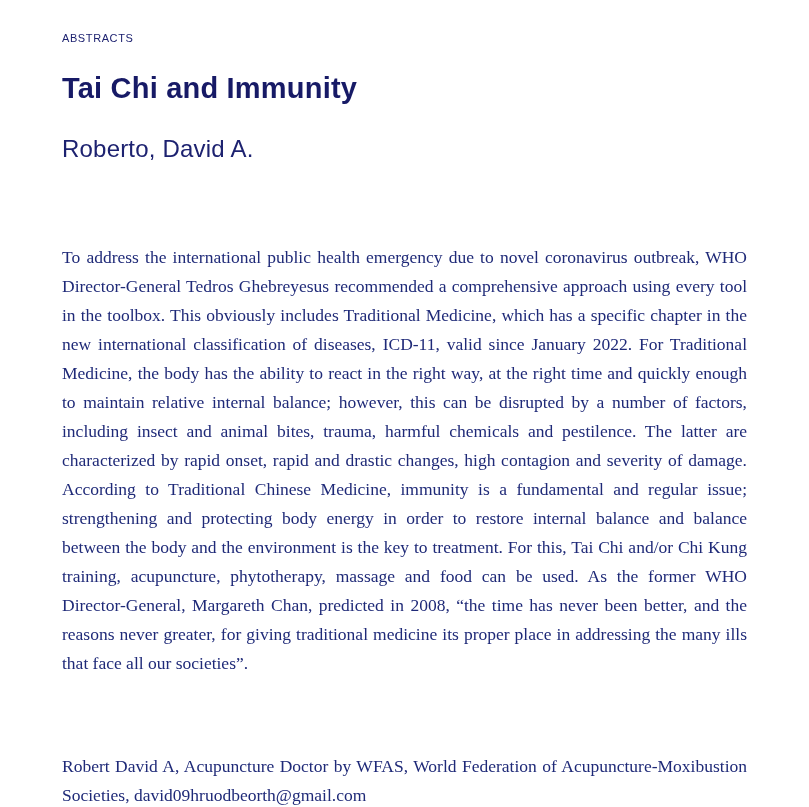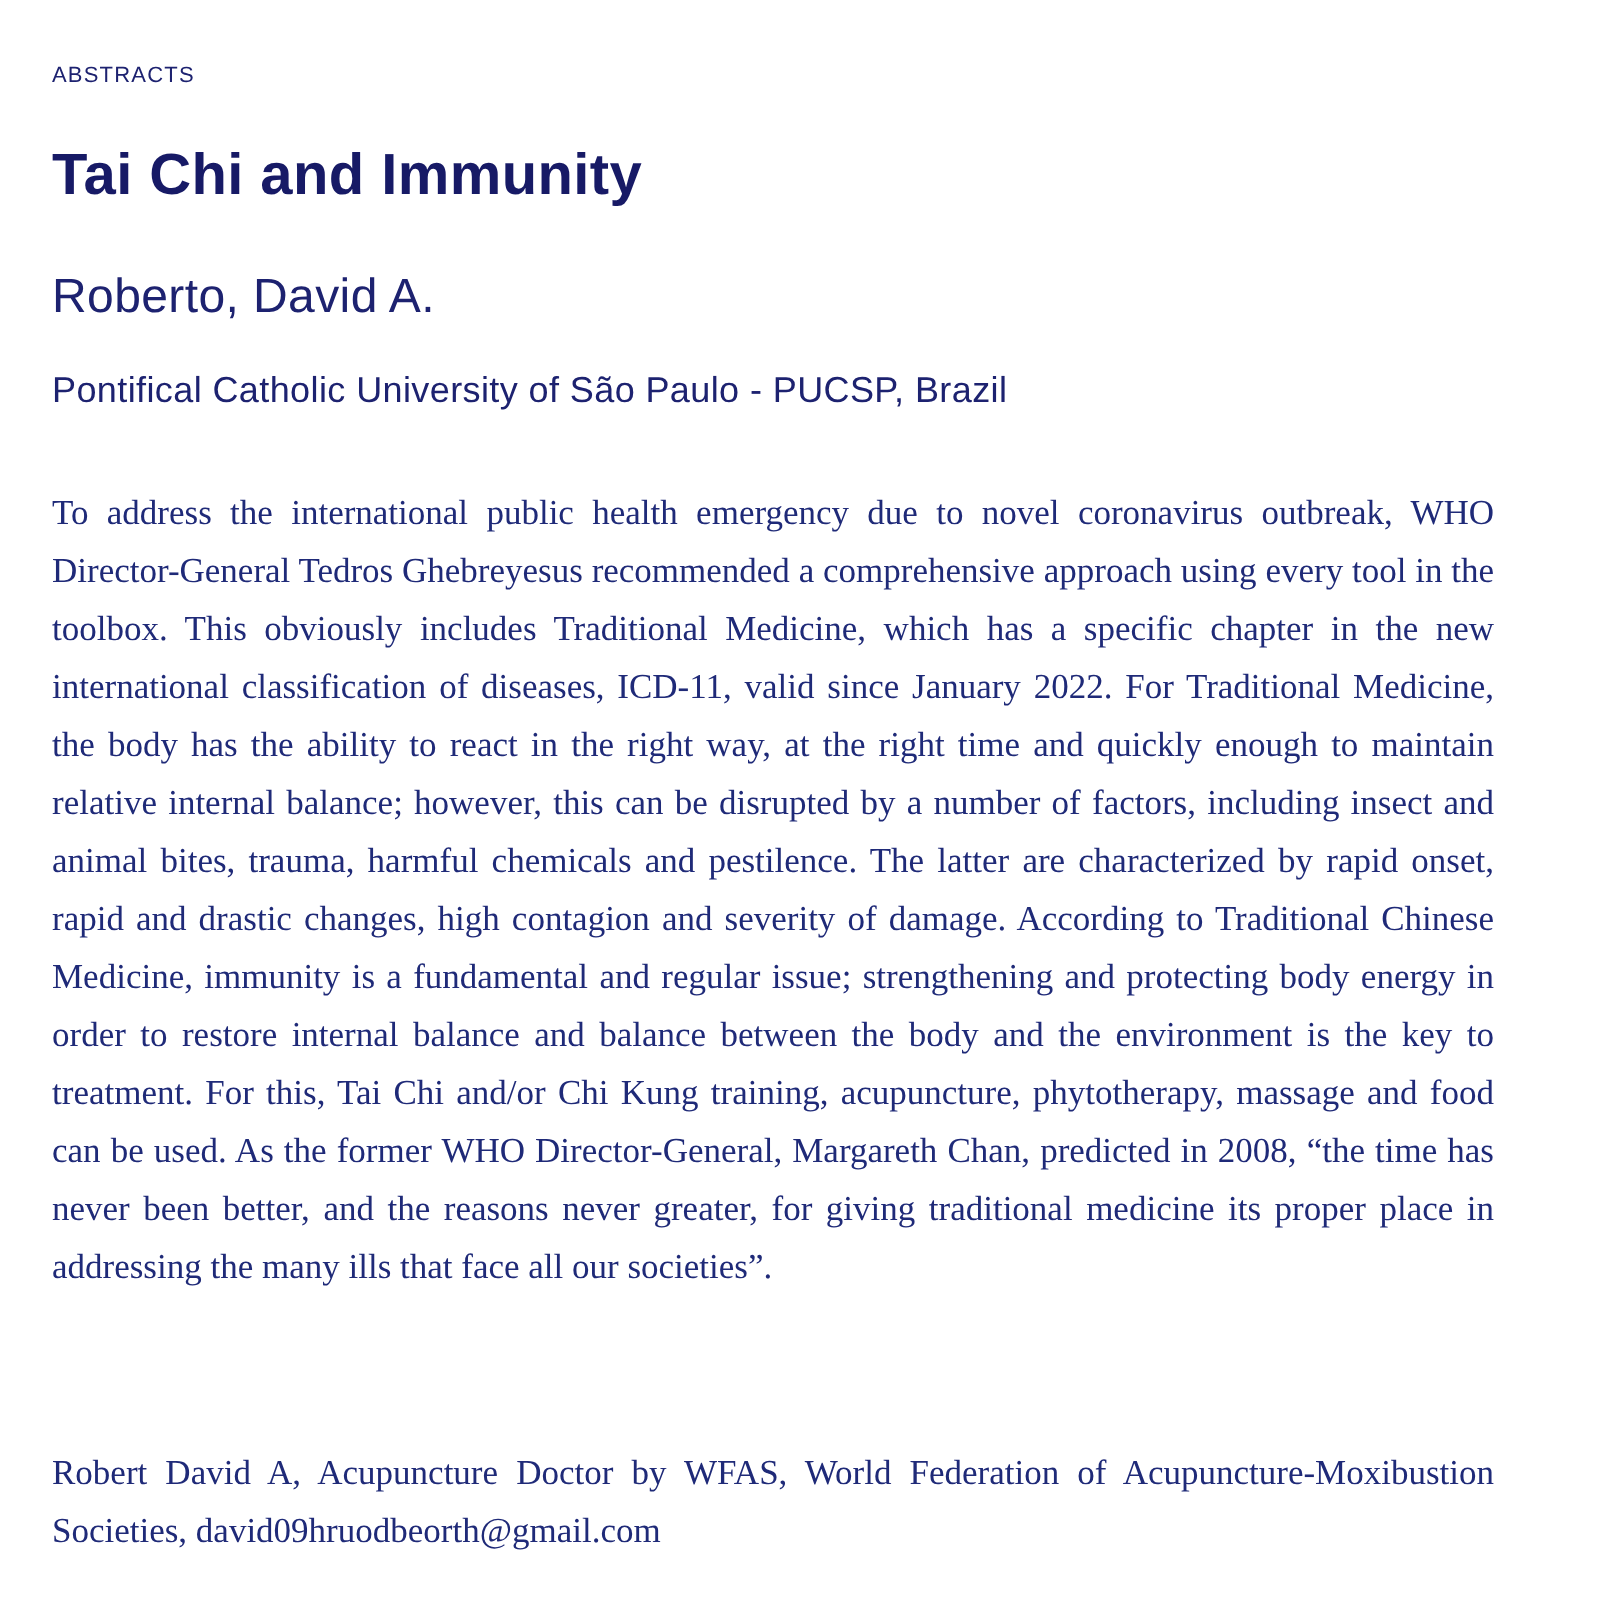--- a/index.html
+++ b/index.html
@@ -12,21 +12,21 @@
     width: 809px;
     height: 807px;
     font-family: "Liberation Serif", serif;
     color: #1f2a78;
     overflow: hidden;
   }
 
   .page {
     width: 809px;
     height: 807px;
-    padding: 30px 62px 0 26px;
+    padding: 30px 62px 0 62px;
     background: #ffffff;
   }
 
   .section-label {
     font-family: "Liberation Sans", sans-serif;
     font-size: 11px;
     letter-spacing: 0.6px;
     color: #1d2270;
     margin-top: 2px;
   }
@@ -57,21 +57,21 @@
     margin-top: 22px;
     letter-spacing: 0.2px;
   }
 
   .abstract {
     font-family: "Liberation Serif", serif;
     font-size: 17.5px;
     line-height: 29px;
     text-align: justify;
     color: #1f2a78;
-    margin-top: 36px;
+    margin-top: 80px;
   }
 
   .footer-note {
     font-family: "Liberation Serif", serif;
     font-size: 17.5px;
     line-height: 29px;
     text-align: justify;
     color: #1f2a78;
     margin-top: 74px;
   }
@@ -80,19 +80,18 @@
 <body>
 
 <div class="page">
 
   <div class="section-label">ABSTRACTS</div>
 
   <h1 class="title">Tai Chi and Immunity</h1>
 
   <div class="author">Roberto, David A.</div>
 
-  <div class="affiliation">Pontifical Catholic University of São Paulo - PUCSP, Brazil</div>
 
   <p class="abstract">To address the international public health emergency due to novel coronavirus outbreak, WHO Director-General Tedros Ghebreyesus recommended a comprehensive approach using every tool in the toolbox. This obviously includes Traditional Medicine, which has a specific chapter in the new international classification of diseases, ICD-11, valid since January 2022. For Traditional Medicine, the body has the ability to react in the right way, at the right time and quickly enough to maintain relative internal balance; however, this can be disrupted by a number of factors, including insect and animal bites, trauma, harmful chemicals and pestilence. The latter are characterized by rapid onset, rapid and drastic changes, high contagion and severity of damage. According to Traditional Chinese Medicine, immunity is a fundamental and regular issue; strengthening and protecting body energy in order to restore internal balance and balance between the body and the environment is the key to treatment. For this, Tai Chi and/or Chi Kung training, acupuncture, phytotherapy, massage and food can be used. As the former WHO Director-General, Margareth Chan, predicted in 2008, “the time has never been better, and the reasons never greater, for giving traditional medicine its proper place in addressing the many ills that face all our societies”.</p>
 
   <p class="footer-note">Robert David A, Acupuncture Doctor by WFAS, World Federation of Acupuncture-Moxibustion Societies, david09hruodbeorth@gmail.com</p>
 
 </div>
 
 </body></html>

